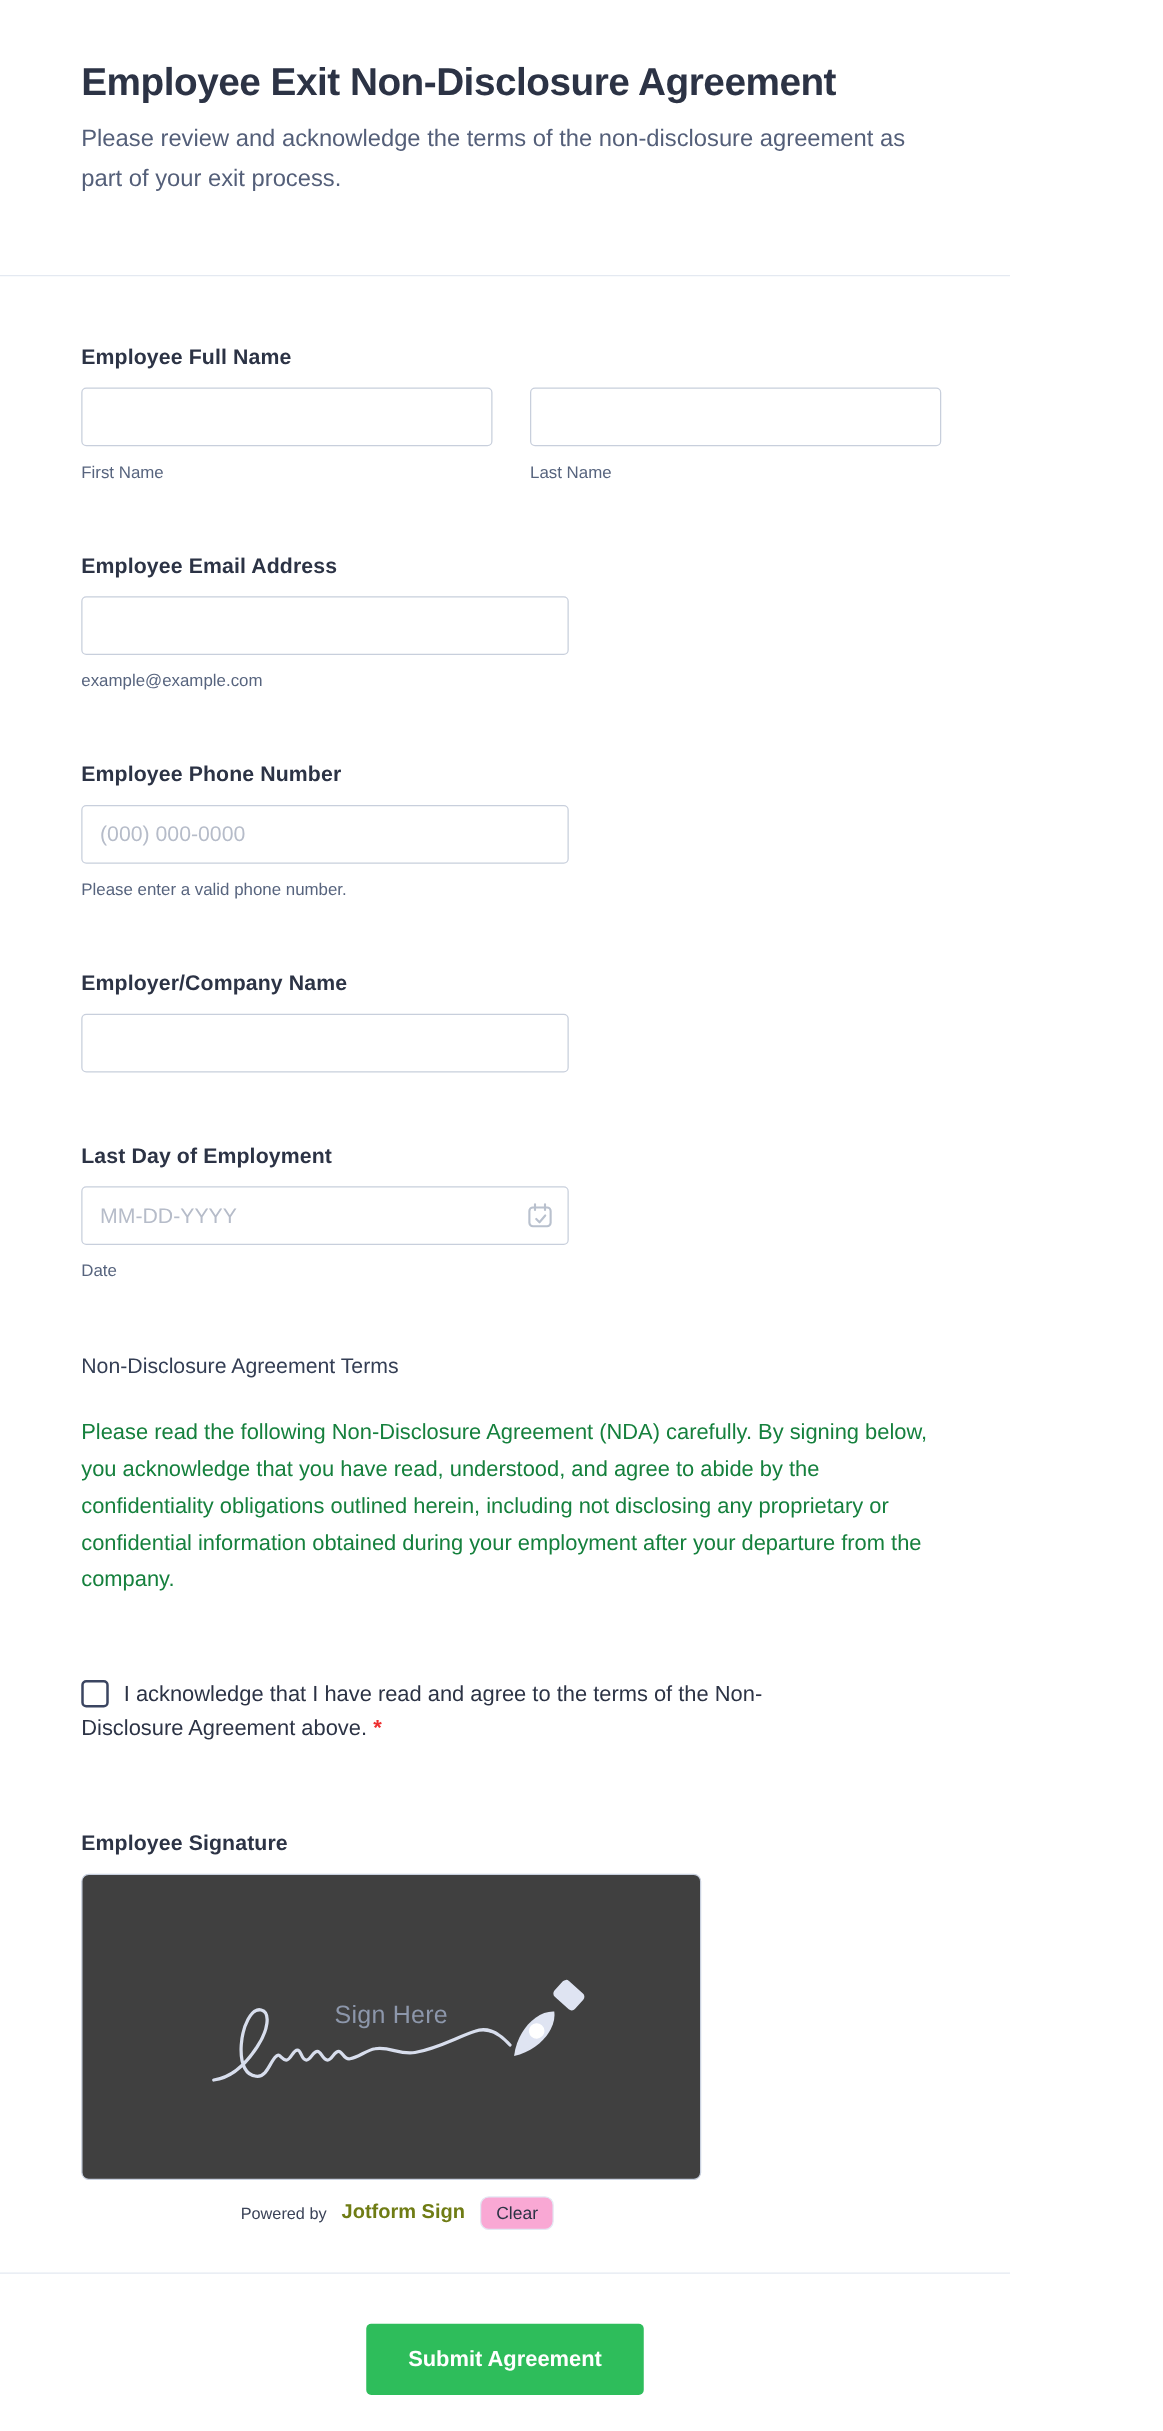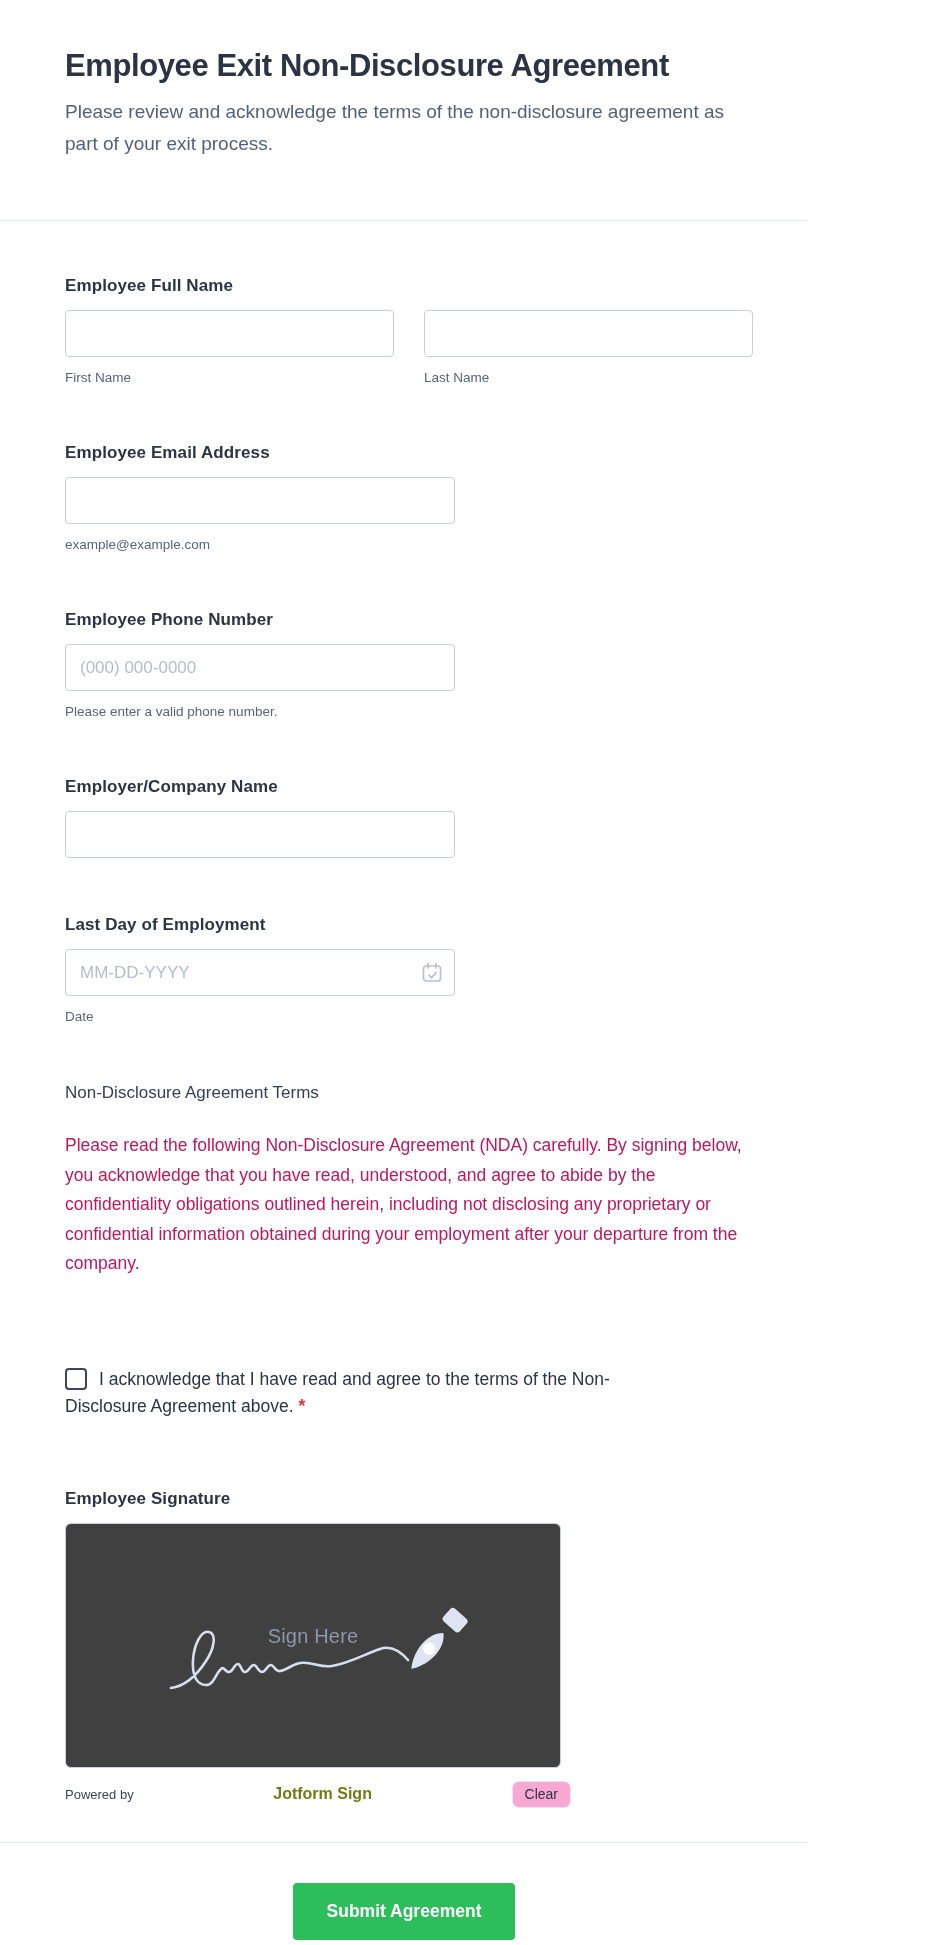--- a/index.html
+++ b/index.html
@@ -80,32 +80,32 @@
     top: 12px;
     width: 24px;
     height: 24px;
     background: transparent;
     border: none;
     cursor: pointer;
     padding: 0;
   }
 
   
-  .terms-block { margin-bottom: 87px; }
+  .terms-block { margin-bottom: 63px; }
   .terms-heading {
     font-size: 17px;
     font-weight: normal;
     color: #343e54;
     line-height: 24px;
     margin-bottom: 26px;
   }
   .terms-body {
     font-size: 17.5px;
     line-height: 29.5px;
-    color: #be185d;
+    color: #15803d;
     max-width: 760px;
   }
 
   
   .ack-block { margin-bottom: 68px; }
   .ack-line {
     font-size: 17.5px;
     line-height: 27px;
     color: #2c3345;
     max-width: 578px;
@@ -149,21 +149,21 @@
     text-align: center;
     font-size: 20px;
     color: #8d97ab;
     letter-spacing: 0.2px;
     pointer-events: none;
   }
   .sig-footer {
     width: 506px;
     margin-top: 13px;
     display: flex;
-    justify-content: space-between;
+    justify-content: center;
     align-items: center;
     gap: 12px;
   }
   .powered-by { font-size: 13px; color: #3b4358; }
   .brand-sign { font-size: 16px; font-weight: bold; color: #6f7c14; }
   .clear-btn {
     background: #f9a8d4;
     border: 1px solid #e4e8f3;
     border-radius: 7px;
     padding: 4px 12px 5px 12px;

